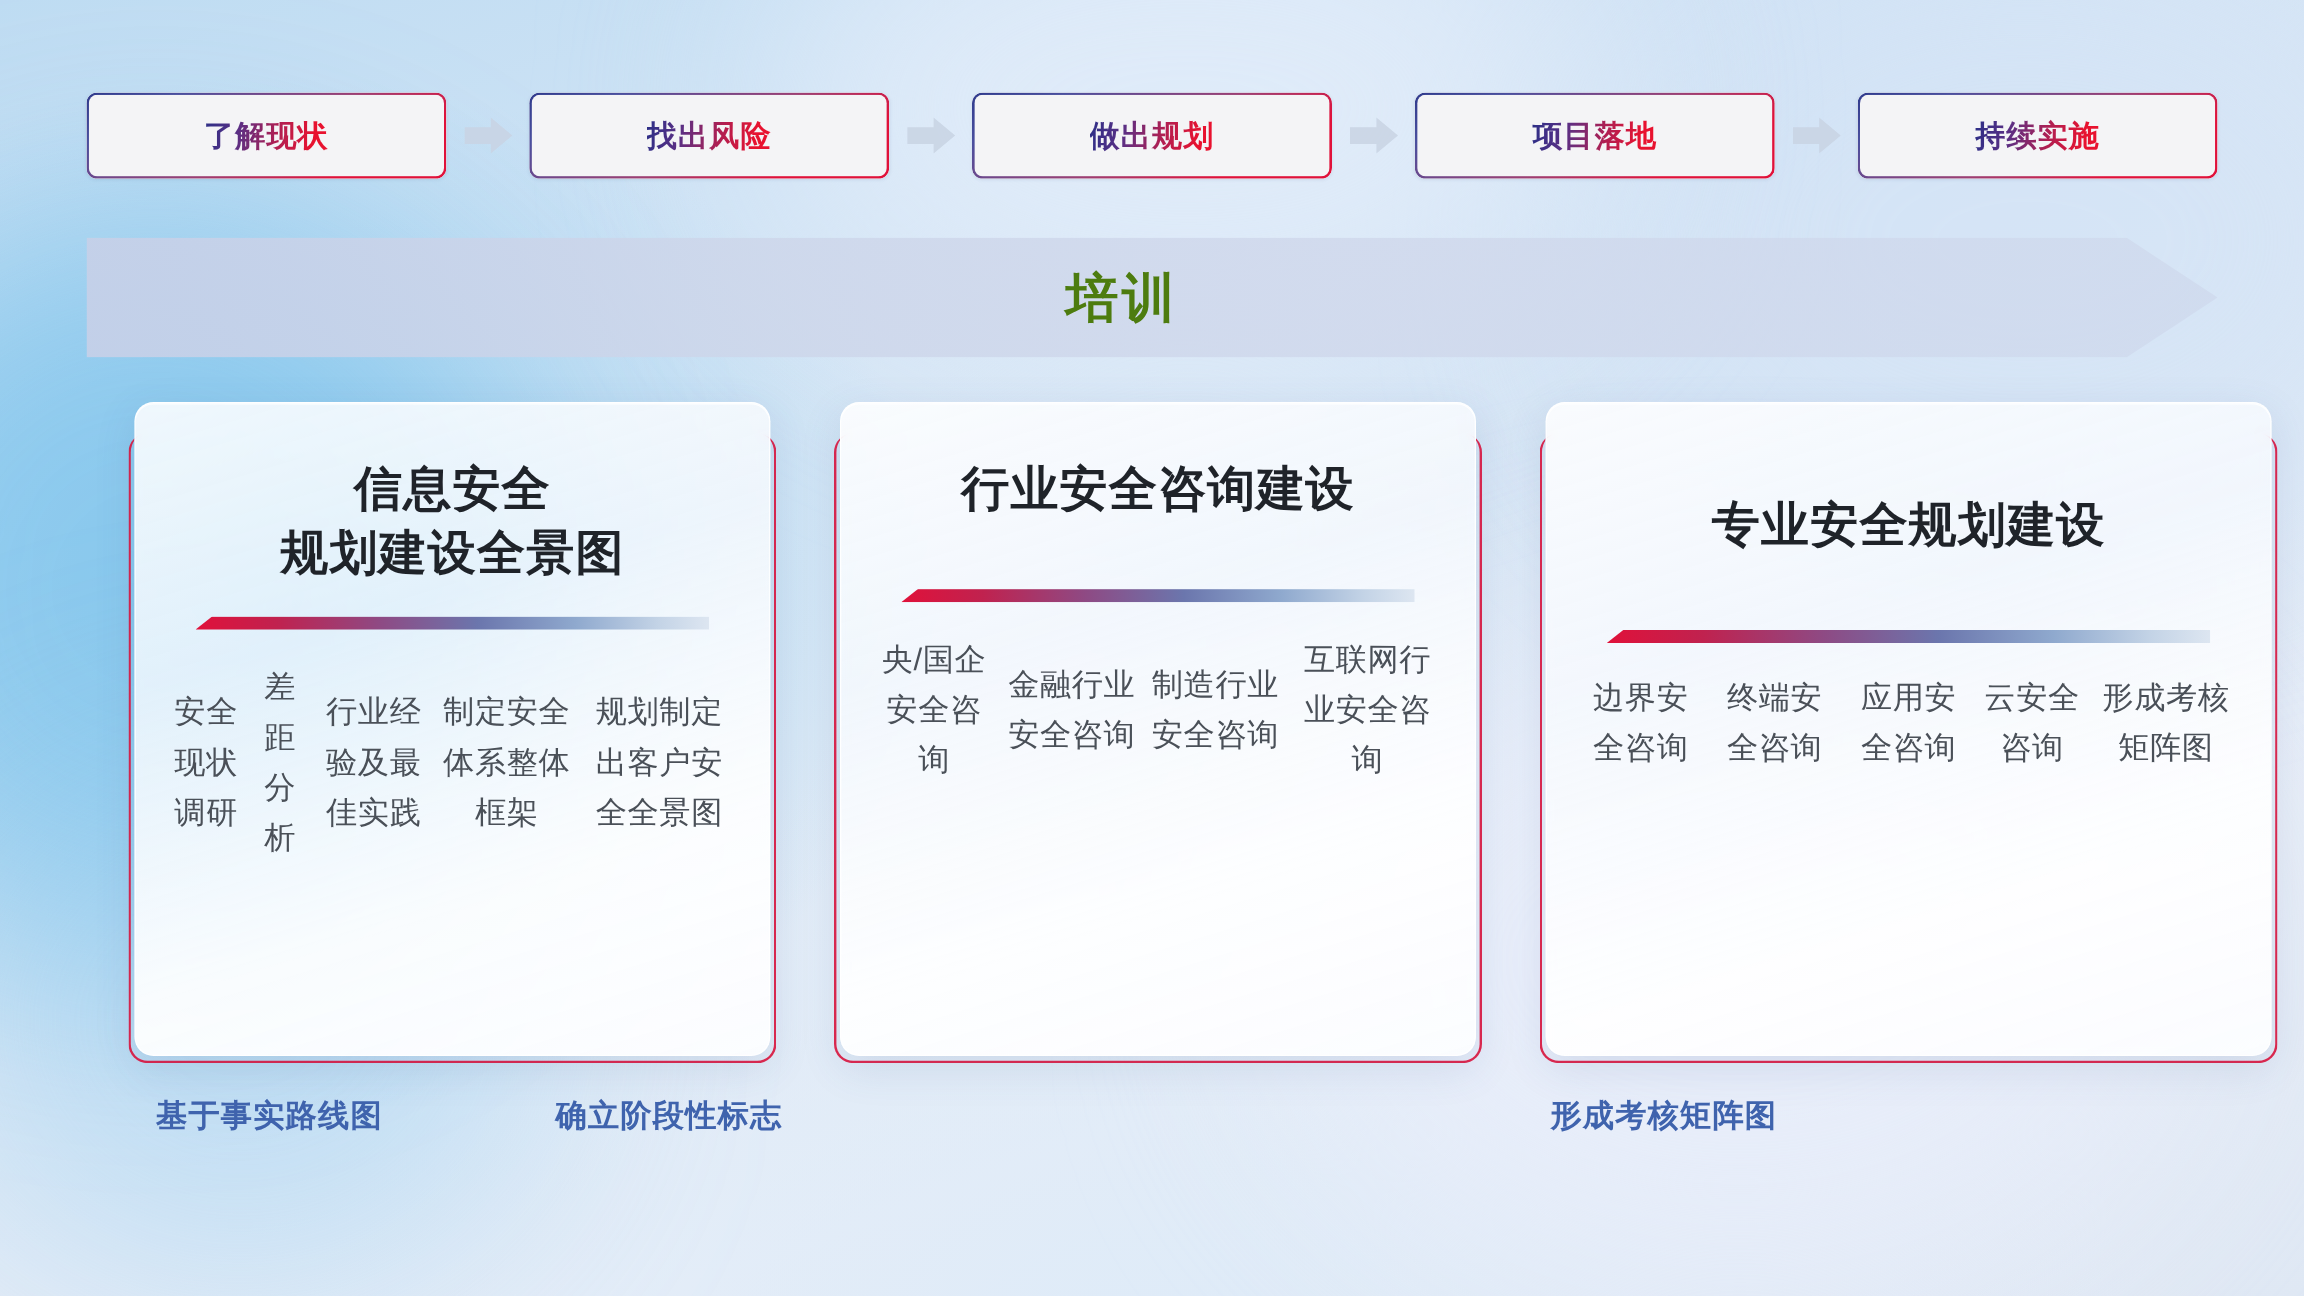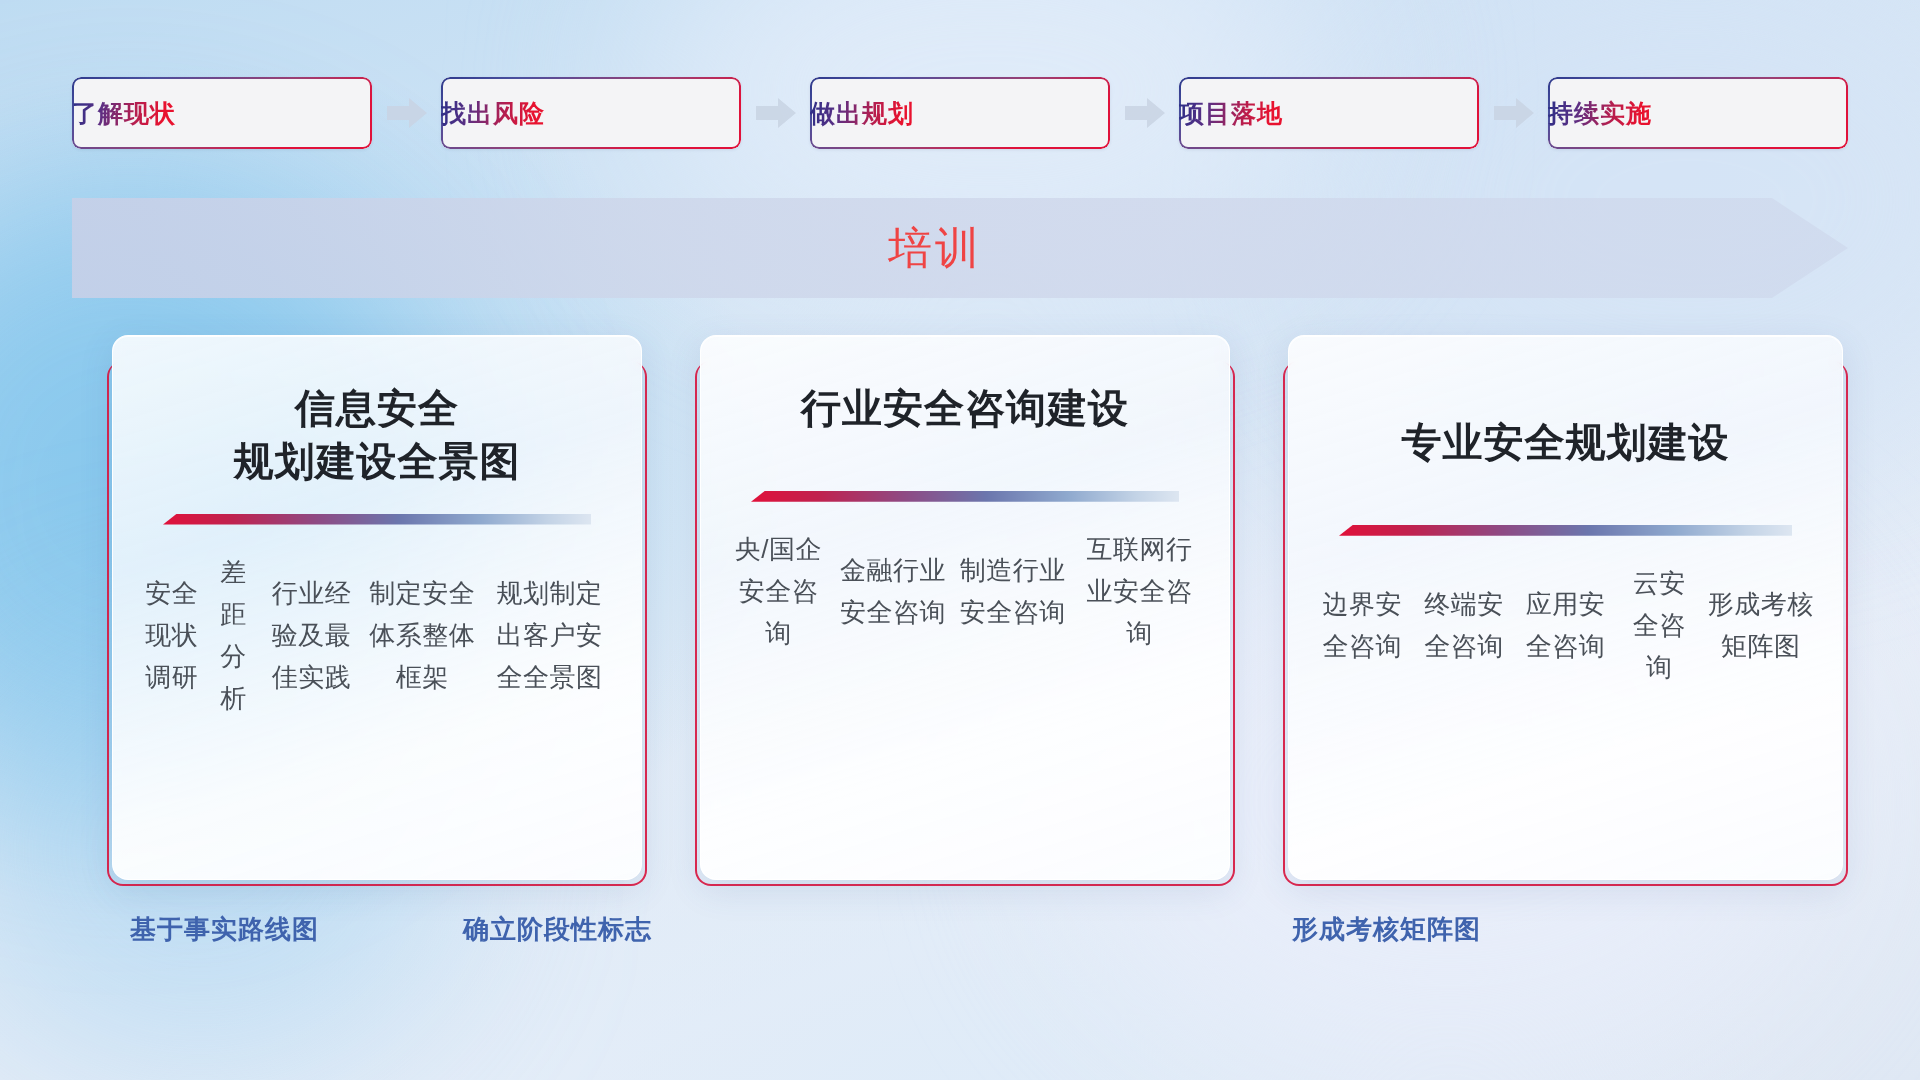--- a/index.html
+++ b/index.html
@@ -22,21 +22,21 @@
   .blob-e { left:640px; top:-120px; width:700px; height:420px; background:rgba(226,236,249,0.85); }
 
   
   .steps {
     position:absolute; top:77px; left:72px; right:72px;
     display:flex; align-items:center; justify-content:space-between;
   }
   .step-box {
     position:relative;
     width:300px; height:72px;
-    display:flex; align-items:center; 
+    display:flex; align-items:center; justify-content:center;
     background:#f4f4f6;
     border-radius:9px;
     box-shadow:0 1px 3px rgba(40,70,110,0.10);
   }
   .step-box::before {
     content:""; position:absolute; inset:0;
     border-radius:9px; padding:2px;
     background:linear-gradient(152deg,#2f3a8c 0%, #4a4f9e 18%, #9c3f73 52%, #e0113a 78%, #e0113a 100%);
     -webkit-mask:linear-gradient(#000 0 0) content-box, linear-gradient(#000 0 0);
     -webkit-mask-composite:xor; mask-composite:exclude;
@@ -57,29 +57,29 @@
   }
   .banner-shape {
     position:absolute; inset:0;
     background:linear-gradient(90deg, rgba(198,208,232,0.92) 0%, rgba(205,214,234,0.85) 30%, rgba(207,215,235,0.78) 62%, rgba(206,216,236,0.70) 100%);
     clip-path:polygon(0 0, calc(100% - 76px) 0, 100% 50%, calc(100% - 76px) 100%, 0 100%);
   }
   .banner-title {
     position:absolute; inset:0;
     display:flex; align-items:center; justify-content:center;
     padding-right:50px;
-    font-size:44px; font-weight:400; color:#ef4444; letter-spacing:3px;
+    font-size:44px; font-weight:700; color:#4d7c0f; letter-spacing:3px;
   }
 
   
   .cards { position:absolute; top:335px; left:0; width:1920px; display:flex; }
   .card-slot { position:relative; }
   .slot-1 { margin-left:112px; width:530px; }
   .slot-2 { margin-left:58px; width:530px; }
-  .slot-3 { margin-left:58px; width:555px; }
+  .slot-3 { margin-left:58px; width:605px;font-family:Liberation Mono, monospace; }
 
   .card {
     position:relative;
     height:545px;
     border-radius:16px;
     background:
       linear-gradient(163deg, rgba(255,255,255,0.86) 0%, rgba(247,250,254,0.80) 34%, rgba(255,255,255,0.92) 72%, rgba(252,253,255,0.96) 100%);
     border:1px solid rgba(255,255,255,0.95);
     box-shadow:0 10px 34px rgba(60,95,145,0.13), inset 0 1px 0 rgba(255,255,255,0.9);
     overflow:hidden;

